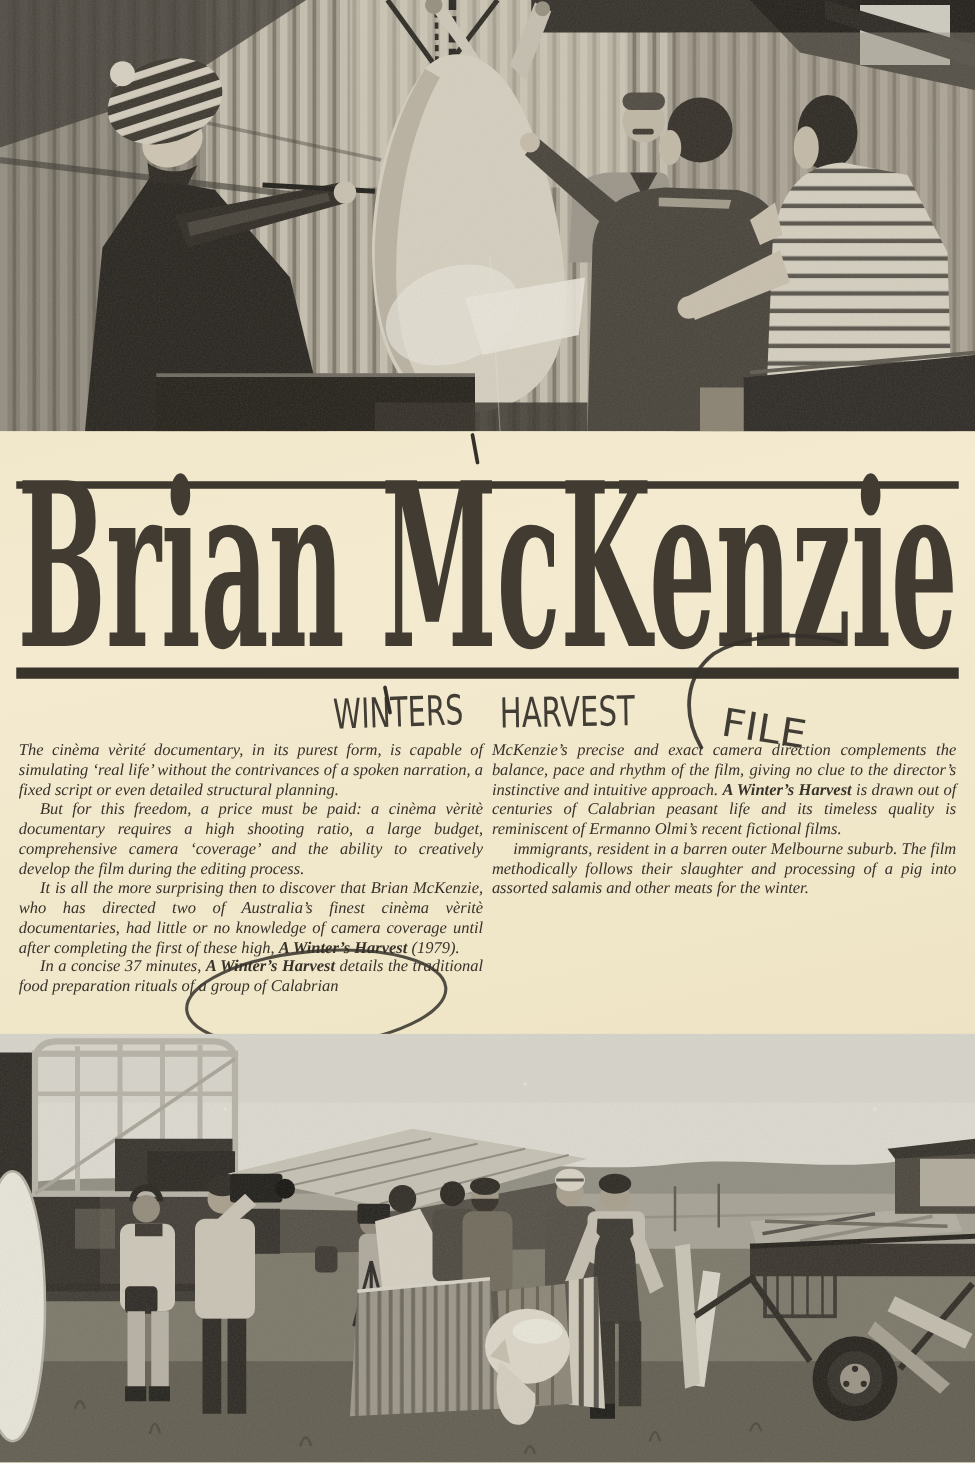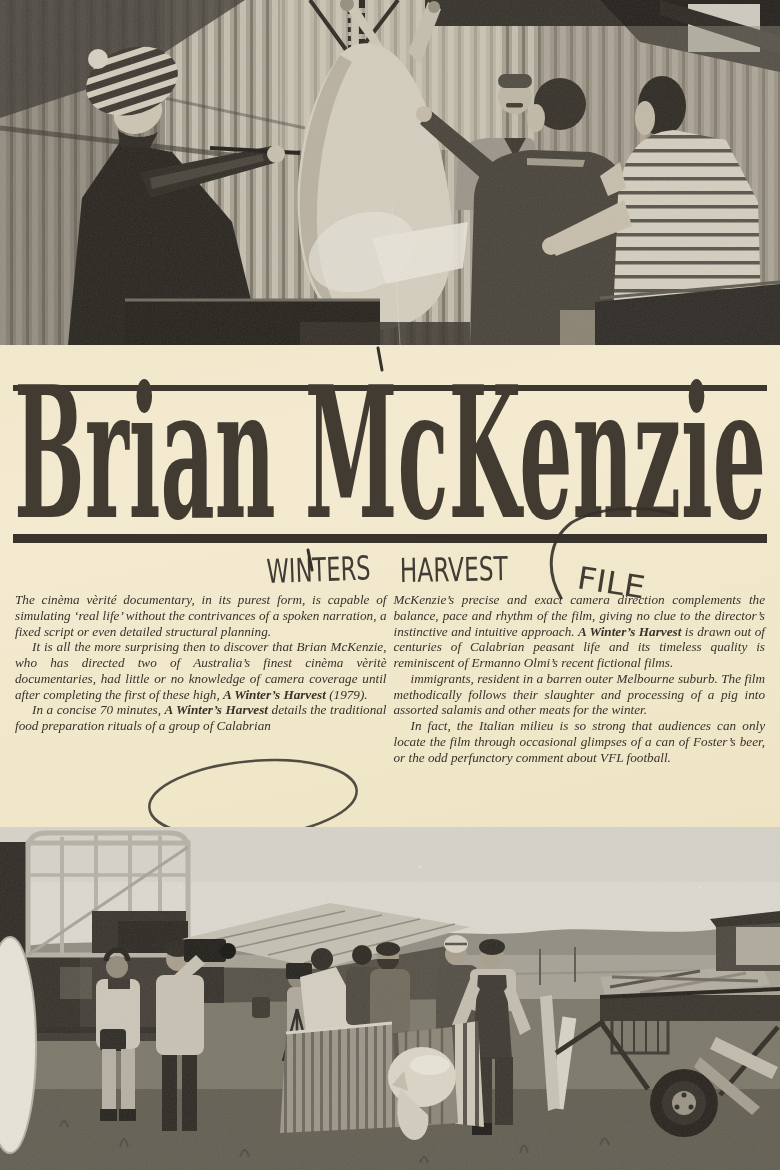--- a/index.html
+++ b/index.html
@@ -131,27 +131,27 @@
 
   <svg id="handwritingSvg" viewBox="0 0 780 60" font-family="DejaVu Sans, sans-serif" fill="#2e2a24" opacity="0.9">
     <text x="267" y="38" font-size="33" textLength="104" lengthAdjust="spacingAndGlyphs" transform="rotate(-2 267 38)">WINTERS</text>
     <text x="400" y="37" font-size="33" textLength="108" lengthAdjust="spacingAndGlyphs" transform="rotate(-1 400 37)">HARVEST</text>
     <text x="576" y="43" font-size="31" textLength="68" lengthAdjust="spacingAndGlyphs" transform="rotate(9 576 43)">FILE</text>
   </svg>
 
   <div class="columns">
     <div class="col">
       <p><span>The cinèma vèrité documentary, in its purest form, is capable of simulating ‘real life’ without the contrivances of a spoken narration, a fixed script or even detailed structural planning.</span></p>
+      <p><span>But for this freedom, a price must be paid: a cinèma vèritè documentary requires a high shooting ratio, a large budget, comprehensive camera ‘coverage’ and the ability to creatively develop the film during the editing process.</span></p>
       <p><span>It is all the more surprising then to discover that Brian McKenzie, who has directed two of Australia’s finest cinèma vèritè documentaries, had little or no knowledge of camera coverage until after completing the first of these high, </span><b>A Winter’s Harvest</b><span> (1979).</span></p>
-      <p><span>In a concise 70 minutes, </span><b>A Winter’s Harvest</b><span> details the traditional food preparation rituals of a group of Calabrian</span></p>
+      <p><span>In a concise 37 minutes, </span><b>A Winter’s Harvest</b><span> details the traditional food preparation rituals of a group of Calabrian</span></p>
     </div>
     <div class="col">
       <p><span>McKenzie’s precise and exact camera direction complements the balance, pace and rhythm of the film, giving no clue to the director’s instinctive and intuitive approach. </span><b>A Winter’s Harvest</b><span> is drawn out of centuries of Calabrian peasant life and its timeless quality is reminiscent of Ermanno Olmi’s recent fictional films.</span></p>
       <p><span>immigrants, resident in a barren outer Melbourne suburb. The film methodically follows their slaughter and processing of a pig into assorted salamis and other meats for the winter.</span></p>
-      <p><span>In fact, the Italian milieu is so strong that audiences can only locate the film through occasional glimpses of a can of Foster’s beer, or the odd perfunctory comment about VFL football.</span></p>
     </div>
   </div>
 
   <svg id="penMarks" viewBox="0 0 780 1170" stroke="#35312a" fill="none" stroke-linecap="round">
     <line x1="378" y1="348" x2="382" y2="370" stroke-width="3"></line>
     <line x1="308" y1="550" x2="312" y2="570" stroke-width="3"></line>
     <path d="M 561,598 C 545,570 549,540 571,523 C 595,508 640,504 674,514" stroke-width="3" opacity="0.9"></path>
     <ellipse cx="253" cy="799" rx="104" ry="38" stroke-width="2.5" opacity="0.85" transform="rotate(-5 253 799)"></ellipse>
   </svg>
 

